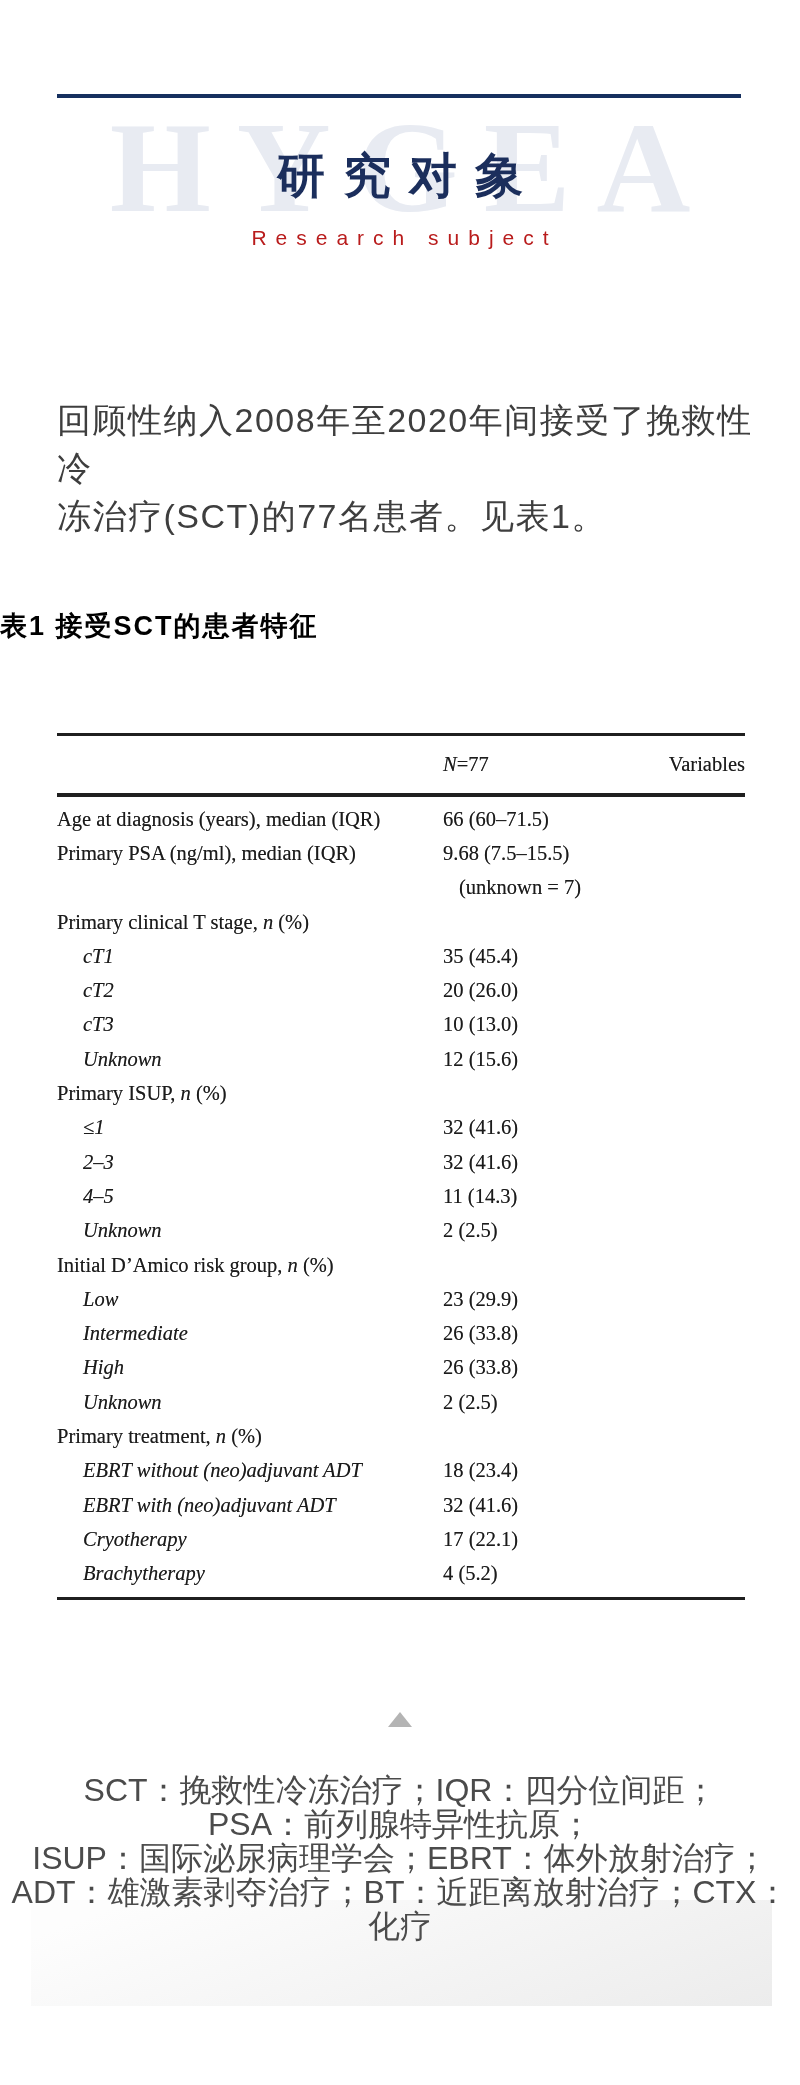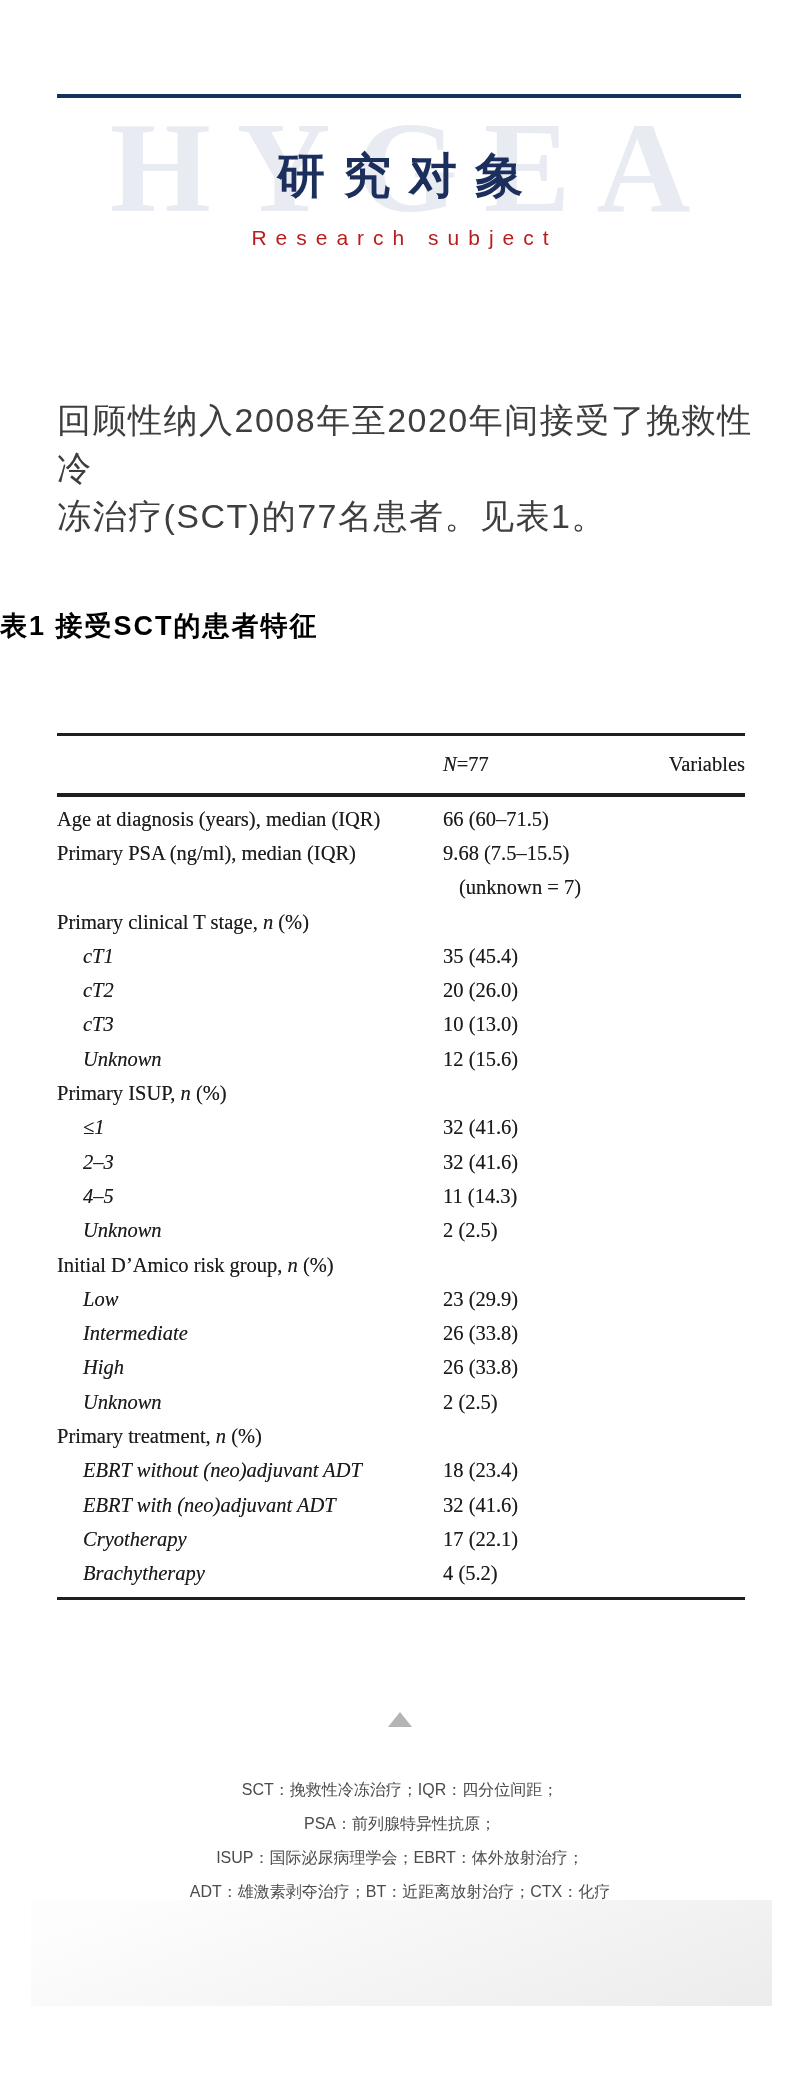--- a/index.html
+++ b/index.html
@@ -140,21 +140,21 @@
     border-bottom: 15px solid #b4b4b4;
     cursor: pointer;
   }
 
   
   .notes {
     position: absolute;
     left: 0; top: 1773px;
     width: 100%;
     text-align: center;
-    font-size: 16px;
+    font-size: 32px;
     line-height: 34px;
     color: #4b4b4b;
     z-index: 2;
   }
 
   
   .bottom-panel {
     position: absolute;
     left: 31px; top: 1900px;
     width: 741px; height: 106px;

